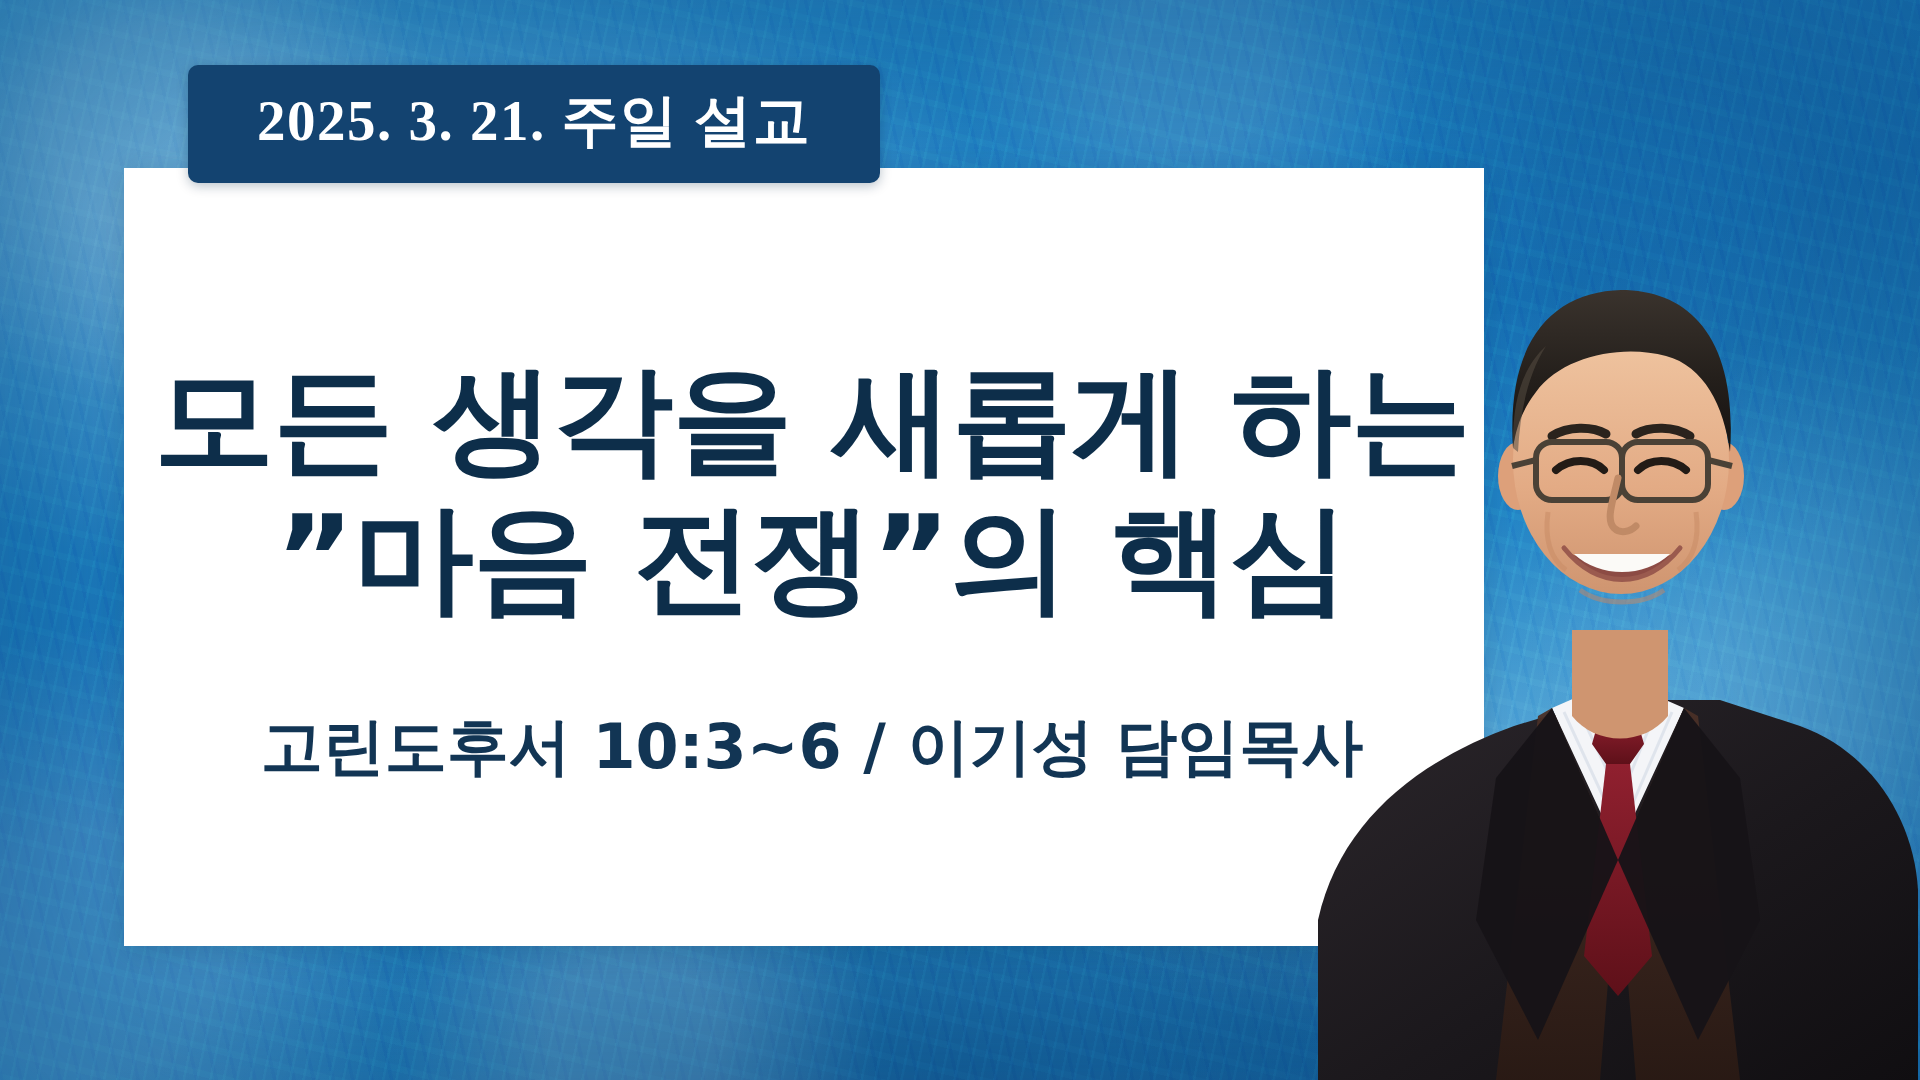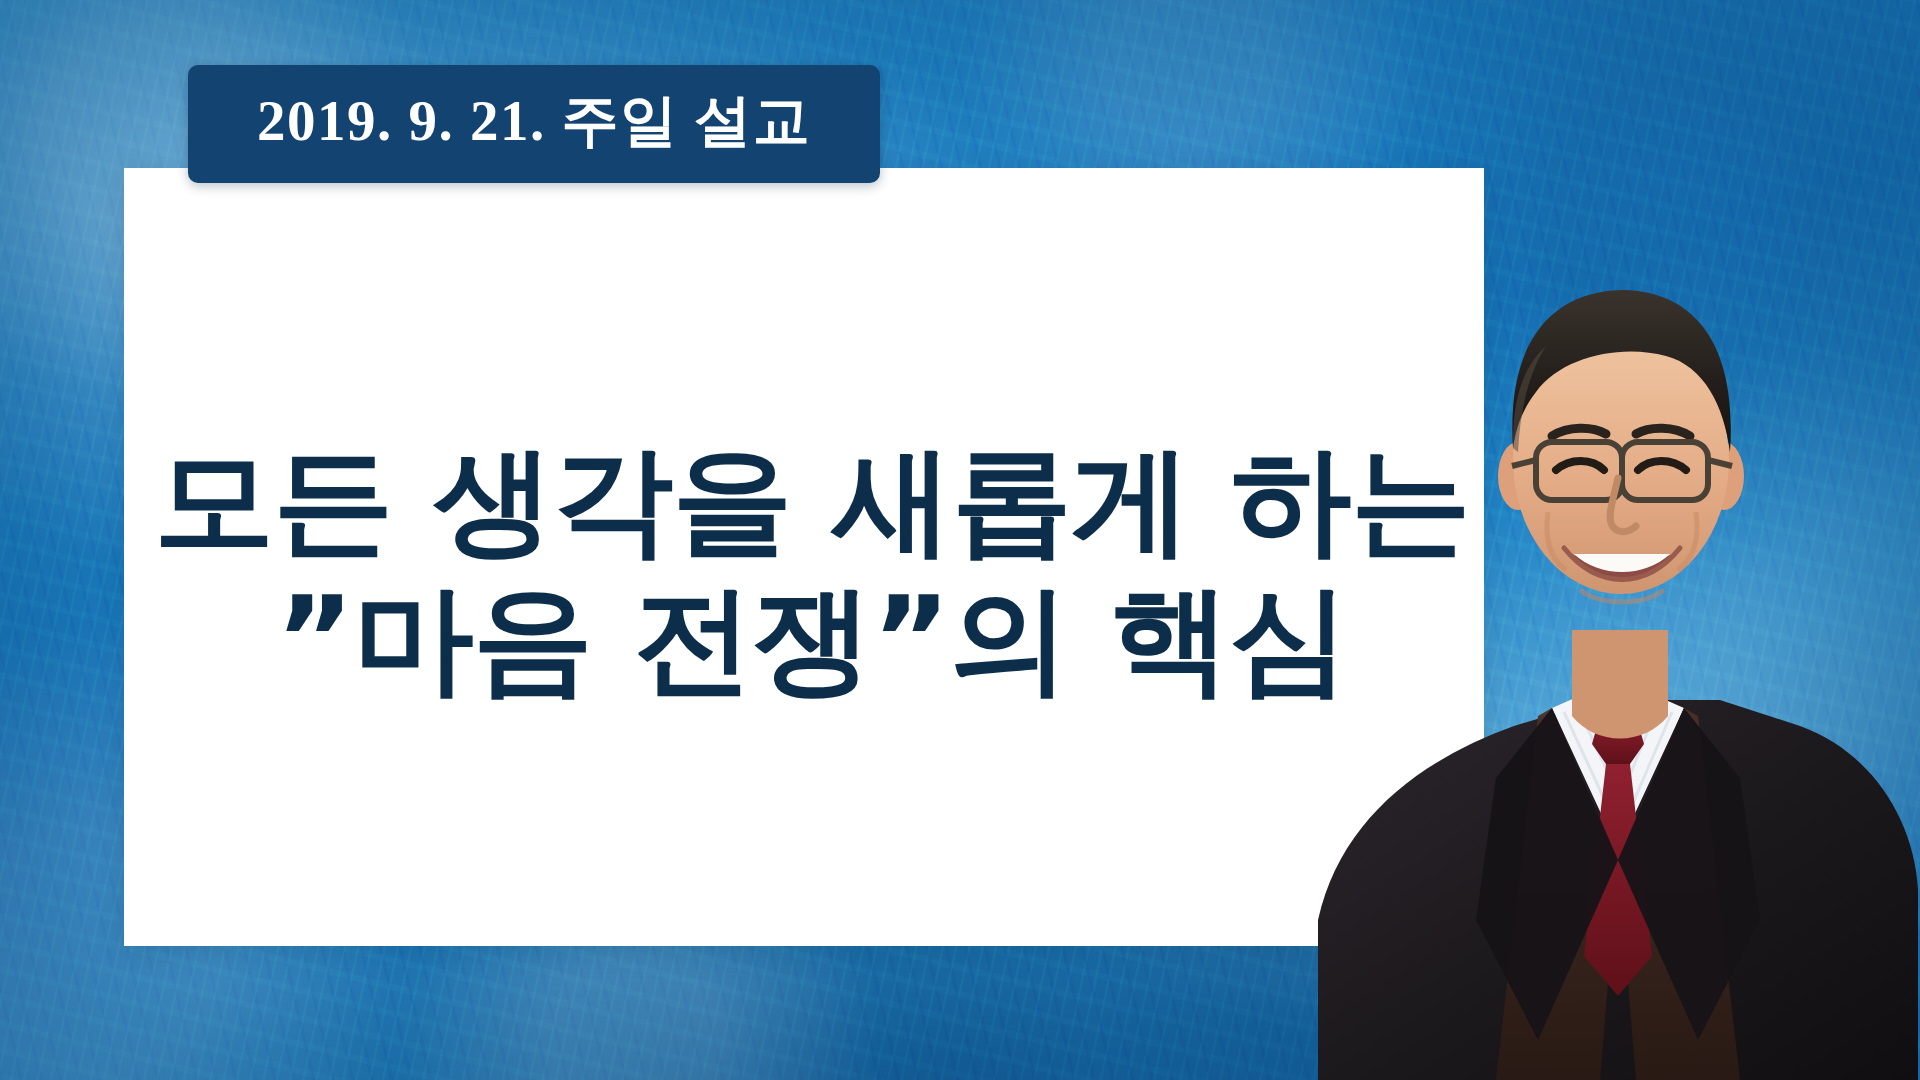--- a/index.html
+++ b/index.html
@@ -129,26 +129,27 @@
 <div id="stage">
 
   <div class="bg-base"></div>
   <div class="bg-tex"></div>
   <div class="bg-blotch"></div>
   <div class="bg-vignette"></div>
 
   <div class="card"></div>
 
   <div class="date-badge">
-    <span class="date-text">2019. 9. 21. 주일 설교</span>
+    <span class="date-text">2025. 3. 21. 주일 설교</span>
   </div>
 
   <div class="text-block">
     <div class="title-line l1">모든 생각을 새롭게 하는</div>
     <div class="title-line l2">”마음 전쟁”의 핵심</div>
+    <div class="subtitle">고린도후서 10:3~6 / 이기성 담임목사</div>
   </div>
 
   <div class="photo">
     <svg viewBox="0 0 620 920" preserveAspectRatio="xMidYMax meet">
       <defs>
         <linearGradient id="suitG" x1="0" y1="0" x2="1" y2="1">
           <stop offset="0%" stop-color="#2b262b"></stop>
           <stop offset="55%" stop-color="#1b181c"></stop>
           <stop offset="100%" stop-color="#100e11"></stop>
         </linearGradient>

